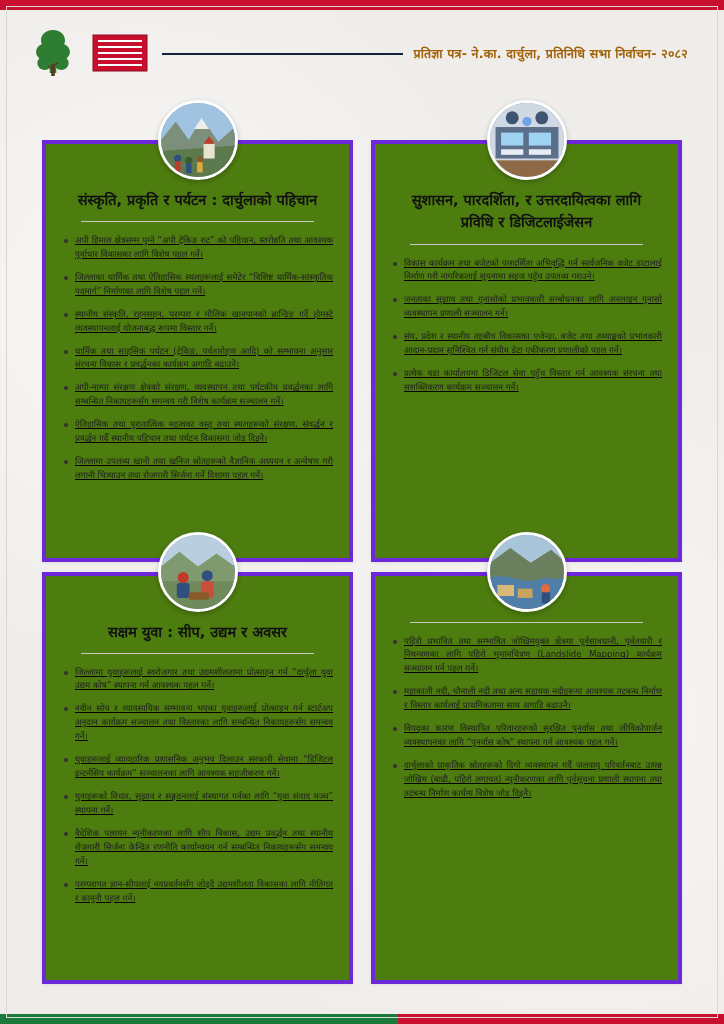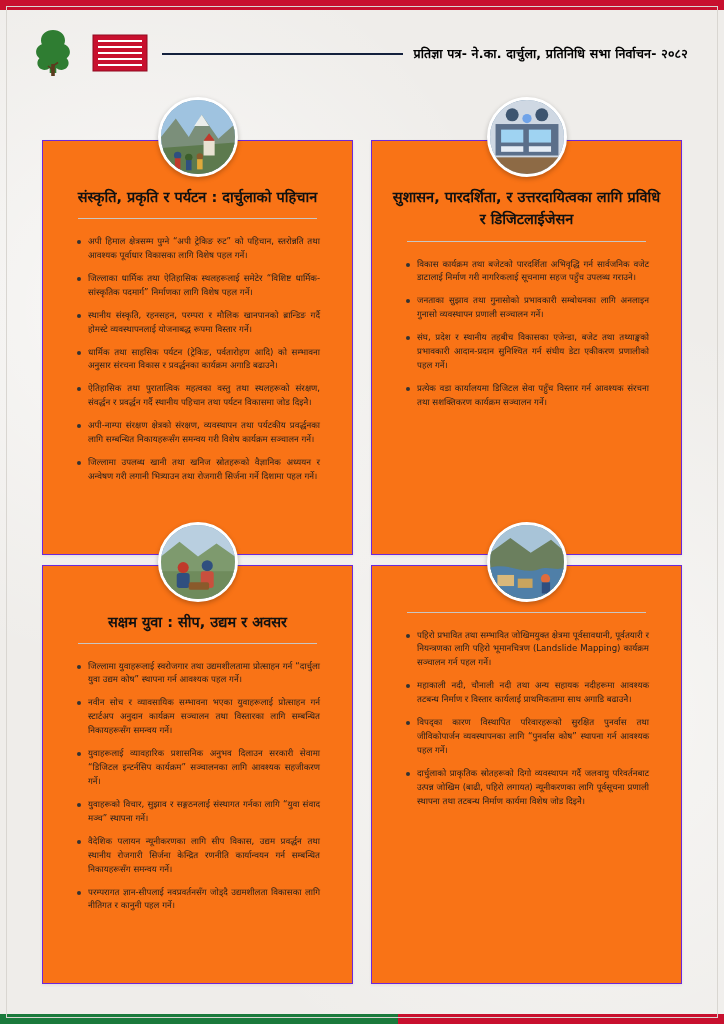--- a/index.html
+++ b/index.html
@@ -64,21 +64,21 @@
     margin: 0 0 0 14px;
     position: relative;
     top: 1px;
   }
   .header-title {
     flex: 0 0 auto;
     margin-left: -2px;
     font-family: "DejaVu Sans", sans-serif;
     font-size: 12.5px;
     font-weight: bold;
-    color: #000000;
+    color: #a16207;
     background: #efedea;
     padding: 4px 10px 4px 12px;
     white-space: nowrap;
     letter-spacing: 0.2px;
   }
 
   
   .grid {
     position: absolute;
     top: 140px;
@@ -86,22 +86,22 @@
     right: 42px;
     bottom: 40px;
     display: grid;
     grid-template-columns: 1fr 1fr;
     grid-template-rows: auto auto;
     column-gap: 18px;
     row-gap: 10px;
   }
   .card {
     position: relative;
-    background: #f97316;
-    border: 1px solid #6d28d9;
+    background: #4d7c0f;
+    border: 4px solid #6d28d9;
     box-shadow: 0 1px 3px rgba(0,0,0,0.07);
     padding: 46px 16px 14px 16px;
   }
   .card-badge {
     position: absolute;
     top: -44px;
     left: 50%;
     transform: translateX(-50%);
     width: 80px; height: 80px;
     border-radius: 50%;
@@ -121,21 +121,21 @@
     padding: 0 2px;
   }
   .underline {
     width: 86%;
     height: 1px;
     background: #c9c6c2;
     margin: 0 auto 12px auto;
   }
   ul.points {
     list-style: none;
-    margin: 16px; padding: 0;
+    margin: 0; padding: 0; text-decoration: underline;
   }
   ul.points li {
     position: relative;
     padding-left: 13px;
     margin-bottom: 9px;
     font-size: 8.6px;
     line-height: 1.62;
     color: #1d1d1d;
     text-align: justify;
   }
@@ -195,22 +195,22 @@
         <rect x="39" y="64" width="6" height="11" fill="#e0a93b"></rect>
       </svg>
     </div>
     <div class="card-title">संस्कृति, प्रकृति र पर्यटन : दार्चुलाको पहिचान</div>
     <div class="underline"></div>
     <ul class="points">
       <li>अपी हिमाल क्षेत्रसम्म पुग्ने “अपी ट्रेकिङ रुट” को पहिचान, स्तरोन्नति तथा आवश्यक पूर्वाधार विकासका लागि विशेष पहल गर्ने।</li>
       <li>जिल्लाका धार्मिक तथा ऐतिहासिक स्थलहरूलाई समेटेर “विशिष्ट धार्मिक-सांस्कृतिक पदमार्ग” निर्माणका लागि विशेष पहल गर्ने।</li>
       <li>स्थानीय संस्कृति, रहनसहन, परम्परा र मौलिक खानपानको ब्रान्डिङ गर्दै होमस्टे व्यवस्थापनलाई योजनाबद्ध रूपमा विस्तार गर्ने।</li>
       <li>धार्मिक तथा साहसिक पर्यटन (ट्रेकिङ, पर्वतारोहण आदि) को सम्भावना अनुसार संरचना विकास र प्रवर्द्धनका कार्यक्रम अगाडि बढाउनेे।</li>
+      <li>अपी-नाम्पा संरक्षण क्षेत्रको संरक्षण, व्यवस्थापन तथा पर्यटकीय प्रवर्द्धनका लागि सम्बन्धित निकायहरूसँग समन्वय गरी विशेष कार्यक्रम सञ्चालन गर्ने।</li>
       <li>ऐतिहासिक तथा पुरातात्विक महत्वका वस्तु तथा स्थलहरूको संरक्षण, संवर्द्धन र प्रवर्द्धन गर्दै स्थानीय पहिचान तथा पर्यटन विकासमा जोड दिइनेे।</li>
-      <li>अपी-नाम्पा संरक्षण क्षेत्रको संरक्षण, व्यवस्थापन तथा पर्यटकीय प्रवर्द्धनका लागि सम्बन्धित निकायहरूसँग समन्वय गरी विशेष कार्यक्रम सञ्चालन गर्ने।</li>
       <li>जिल्लामा उपलब्ध खानी तथा खनिज स्रोतहरूको वैज्ञानिक अध्ययन र अन्वेषण गरी लगानी भित्र्याउन तथा रोजगारी सिर्जना गर्ने दिशामा पहल गर्ने।</li>
     </ul>
   </div>
 
   <div class="card tall-title">
     <div class="card-badge">
       <svg viewBox="0 0 80 80" aria-hidden="true">
         <rect width="80" height="80" fill="#cfd8e3"></rect>
         <rect x="6" y="26" width="68" height="34" fill="#5b6f8a"></rect>
         <rect x="12" y="32" width="24" height="14" fill="#9fd3f2"></rect>

